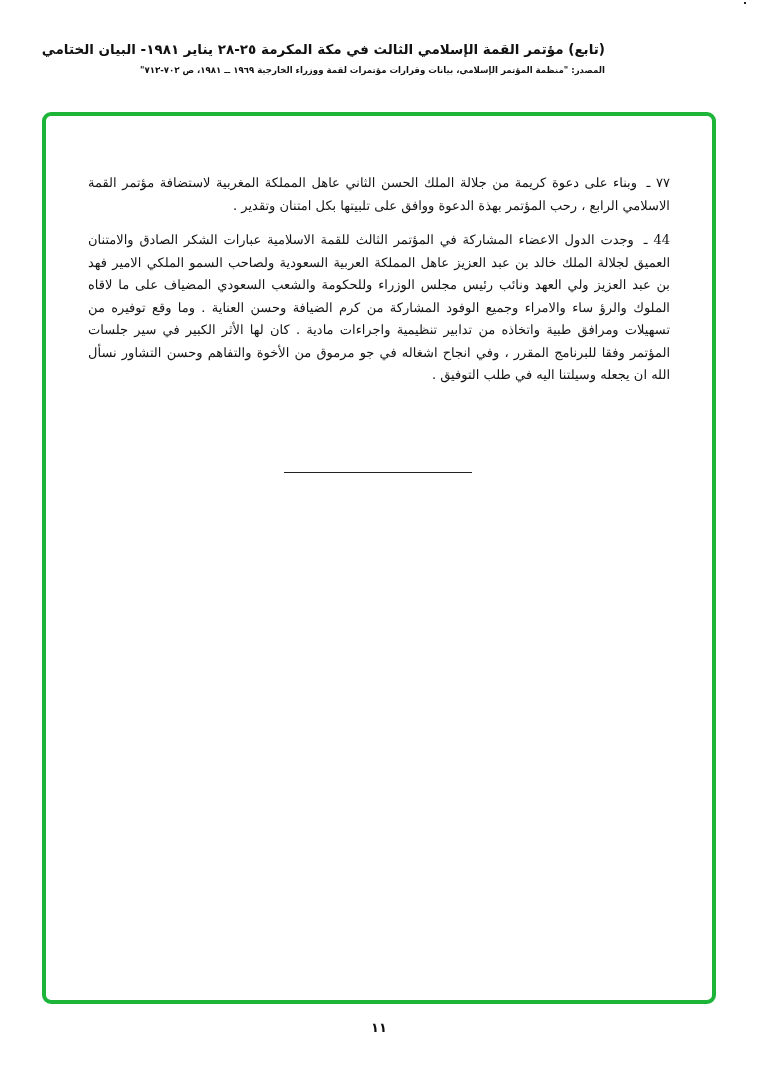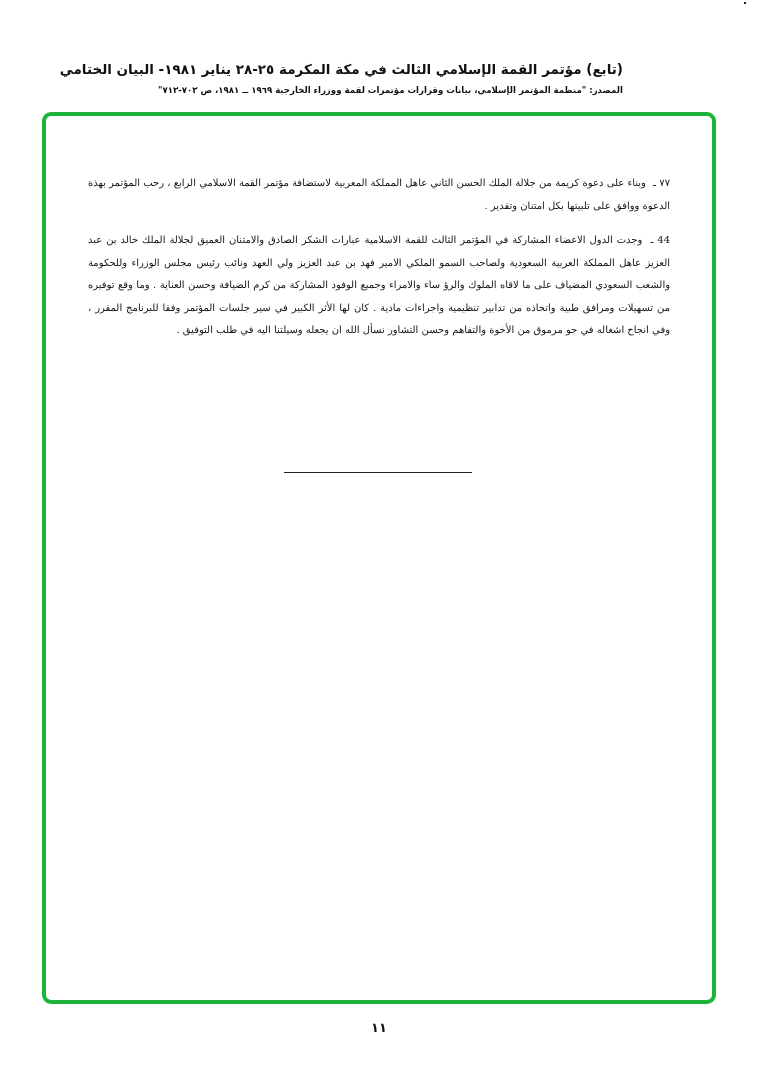--- a/index.html
+++ b/index.html
@@ -19,25 +19,24 @@
       position: absolute;
       left: 744px;
       top: 2px;
       width: 2px;
       height: 2px;
       background: #222;
     }
     .doc-header {
       position: absolute;
       left: 60px;
-      right: 135px;
+      right: 153px;
       top: 38px;
       direction: rtl;
       text-align: right;
-      margin-top: 20px;
     }
     .doc-title {
       font-family: "DejaVu Sans", sans-serif;
       font-weight: bold;
       font-size: 13.5px;
       line-height: 22px;
       white-space: nowrap;
       letter-spacing: -0.2px;
     }
     .doc-source {
@@ -61,21 +60,21 @@
     }
     .body-text {
       position: absolute;
       left: 42px;
       right: 42px;
       top: 56px;
       direction: rtl;
       text-align: justify;
       text-align-last: right;
       font-family: "DejaVu Serif", serif;
-      font-size: 10px;
+      font-size: 13px;
       line-height: 22.5px;
       color: #141414;
     }
     .para {
       margin: 0 0 12px 0;
     }
     .para-num {
       margin-left: 4px;
     }
     .divider {

